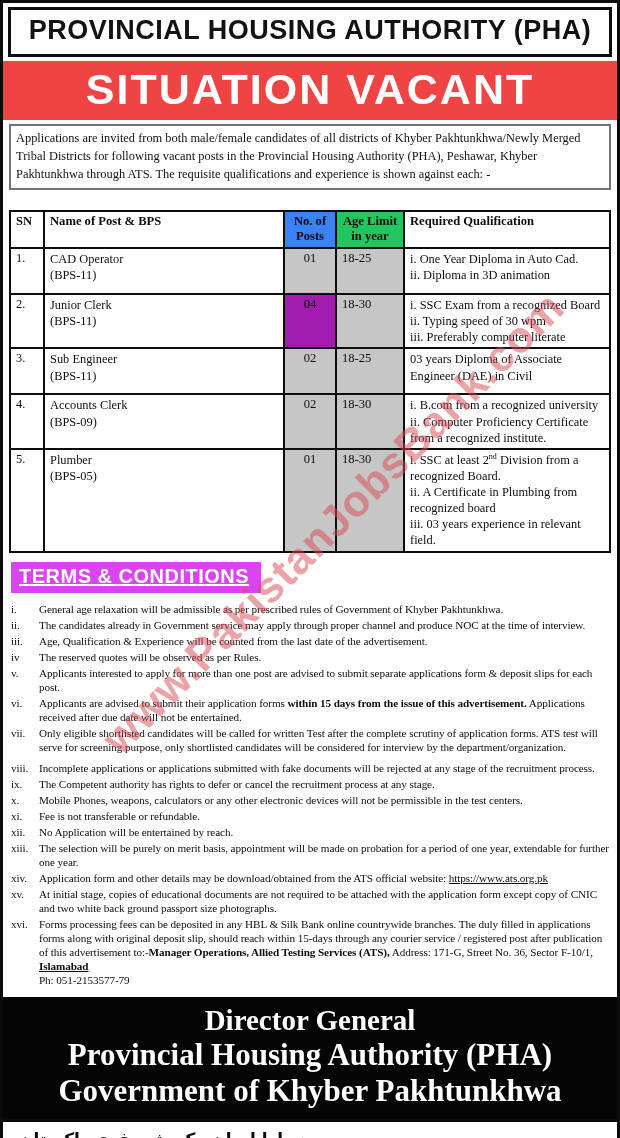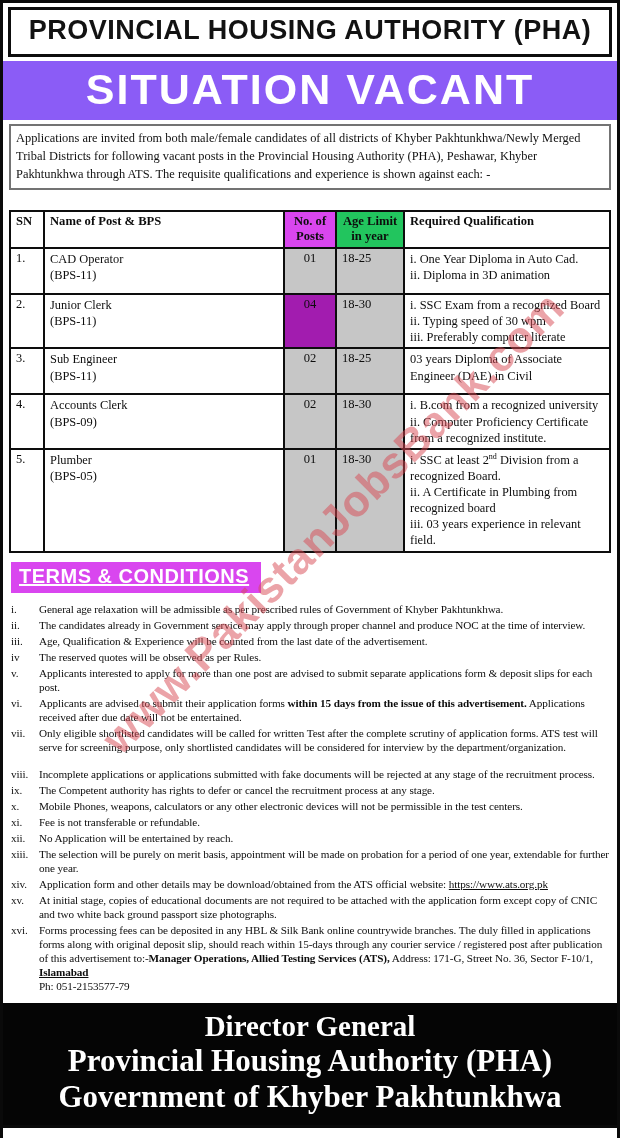--- a/index.html
+++ b/index.html
@@ -27,21 +27,21 @@
   .title-line {
     font-family:"Liberation Sans", sans-serif;
     font-weight:bold;
     font-size:27px;
     line-height:1.17;
     letter-spacing:.5px;
     color:#121212;
     white-space:nowrap;
   }
   .banner {
-    background:#8b5cf6;
+    background:#ef4444;
     color:#fff;
     text-align:center;
     font-family:"Liberation Sans", sans-serif;
     font-weight:bold;
     font-size:43px;
     letter-spacing:2px;
     line-height:1.0;
     padding:7px 0 9px;
   }
   
@@ -87,21 +87,21 @@
     font-size:20px;
     letter-spacing:.5px;
     text-decoration:underline;
     padding:3px 12px 5px 8px;
     margin:9px 0 9px 2px;
   }
   .terms-list { padding-right:2px; }
   .term { display:flex; margin-bottom:2px; font-size:11.2px; line-height:1.25; letter-spacing:-.1px; }
   .term .num { flex:0 0 30px; padding-left:2px; }
   .term .txt { flex:1; }
-  .term.gap { margin-top:13px;justify-content:space-between; }
+  .term.gap { margin-top:7px;justify-content:space-between; }
   .b { font-weight:bold; }
   .u { text-decoration:underline; }
   sup { font-size:8px; line-height:0; }
   
   .watermark {
     position:absolute;
     left:25px; top:520px;
     width:560px;
     text-align:center;
     transform:rotate(-45deg);
@@ -154,21 +154,21 @@
 
   <div class="body">
 
     <div class="intro">Applications are invited from both male/female candidates of all districts of Khyber Pakhtunkhwa/Newly Merged Tribal Districts for following vacant posts in the Provincial Housing Authority (PHA), Peshawar, Khyber Pakhtunkhwa through ATS. The requisite qualifications and experience is shown against each: -</div>
 
     <table class="posts">
       <thead>
         <tr>
           <th class="c-sn">SN</th>
           <th class="c-name">Name of Post &amp; BPS</th>
-          <th class="c-num gray" style="background: #d946ef;">No. of Posts</th>
+          <th class="c-num gray" style="background: #3b82f6;">No. of Posts</th>
           <th class="c-age gray" style="background: #22c55e;">Age Limit in year</th>
           <th class="c-qual">Required Qualification</th>
         </tr>
       </thead>
       <tbody>
           <tr>
             <td class="c-sn">1.</td>
             <td class="c-name">
               <div>CAD Operator</div>
               <div>(BPS-11)</div>

